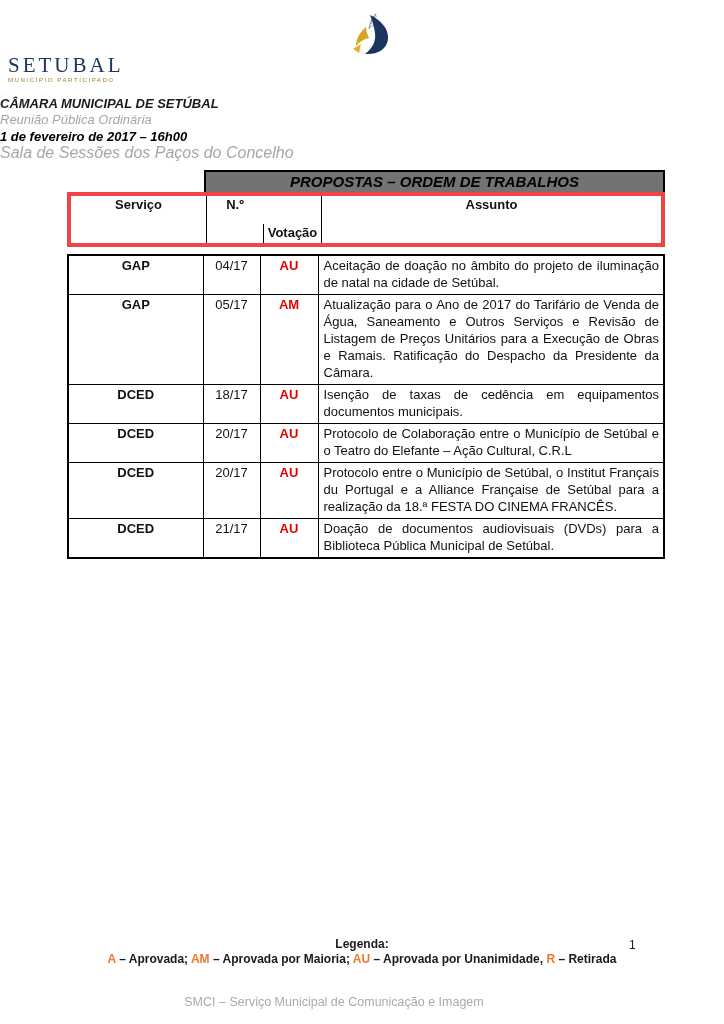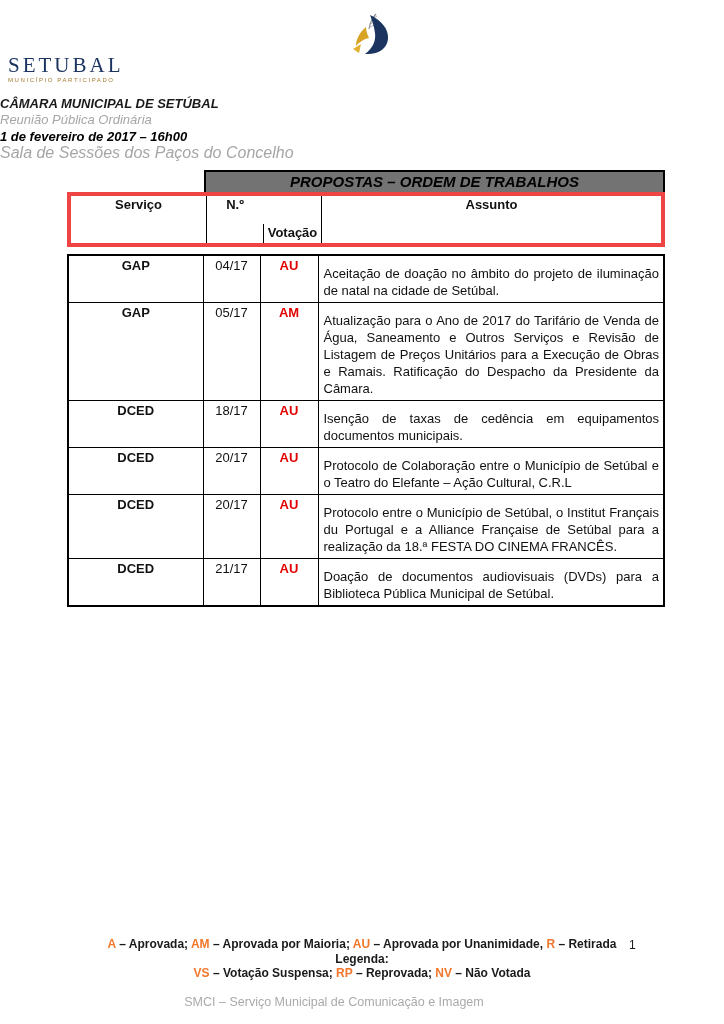--- a/index.html
+++ b/index.html
@@ -49,21 +49,21 @@
 
   
   .body-table {
     margin-top:7px; width:598px; border-collapse:collapse;
     border:2px solid #000; table-layout:fixed; font-size:13px; line-height:17px;
   }
   .body-table td { border:1.5px solid #000; vertical-align:top; padding:1px 2px 3px 2px; }
   td.servico { font-weight:bold; text-align:center; }
   td.num     { text-align:center; }
   td.vot     { text-align:center; font-weight:bold; color:#e30000; }
-  td.assunto { text-align:justify; padding:9px 4px 3px 5px; }
+  td.assunto { text-align:justify; padding:1px 4px 3px 5px; }
 
   
   .legend-block { position:absolute; top:937px; left:0; width:724px; text-align:center;
                   font-size:12px; font-weight:bold; line-height:14.5px; color:#1a1a1a; }
   .lg-code { color:#f2772a; }
   .page-num { position:absolute; top:938px; left:629px; font-size:12px; color:#1a1a1a; }
   .smci { position:absolute; top:995px; left:0; width:668px; text-align:center;
           font-size:12.5px; color:#aaaaaa; }
 </style>
 </head>
@@ -146,22 +146,21 @@
           <td class="servico">DCED</td>
           <td class="num">21/17</td>
           <td class="vot">AU</td>
           <td class="assunto">Doação de documentos audiovisuais (DVDs) para a Biblioteca Pública Municipal de Setúbal.</td>
         </tr>
       </tbody>
     </table>
   </div>
 
   <div class="legend-block">
+    <div>Legenda:</div>
     <div><span class="lg-code">A</span><span> – Aprovada; </span><span class="lg-code">AM</span><span> – Aprovada por Maioria; </span><span class="lg-code">AU</span><span> – Aprovada por Unanimidade, </span><span class="lg-code">R</span><span> – Retirada</span></div>
-    <div>Legenda:</div>
-    <div><span class="lg-code">VS</span><span> – Votação Suspensa; </span><span class="lg-code">RP</span><span> – Reprovada; </span><span class="lg-code">NV</span><span> – Não Votada</span></div>
   </div>
 
   <div class="page-num">1</div>
 
   <div class="smci">SMCI – Serviço Municipal de Comunicação e Imagem</div>
 
 </div>
 
 </body></html>

